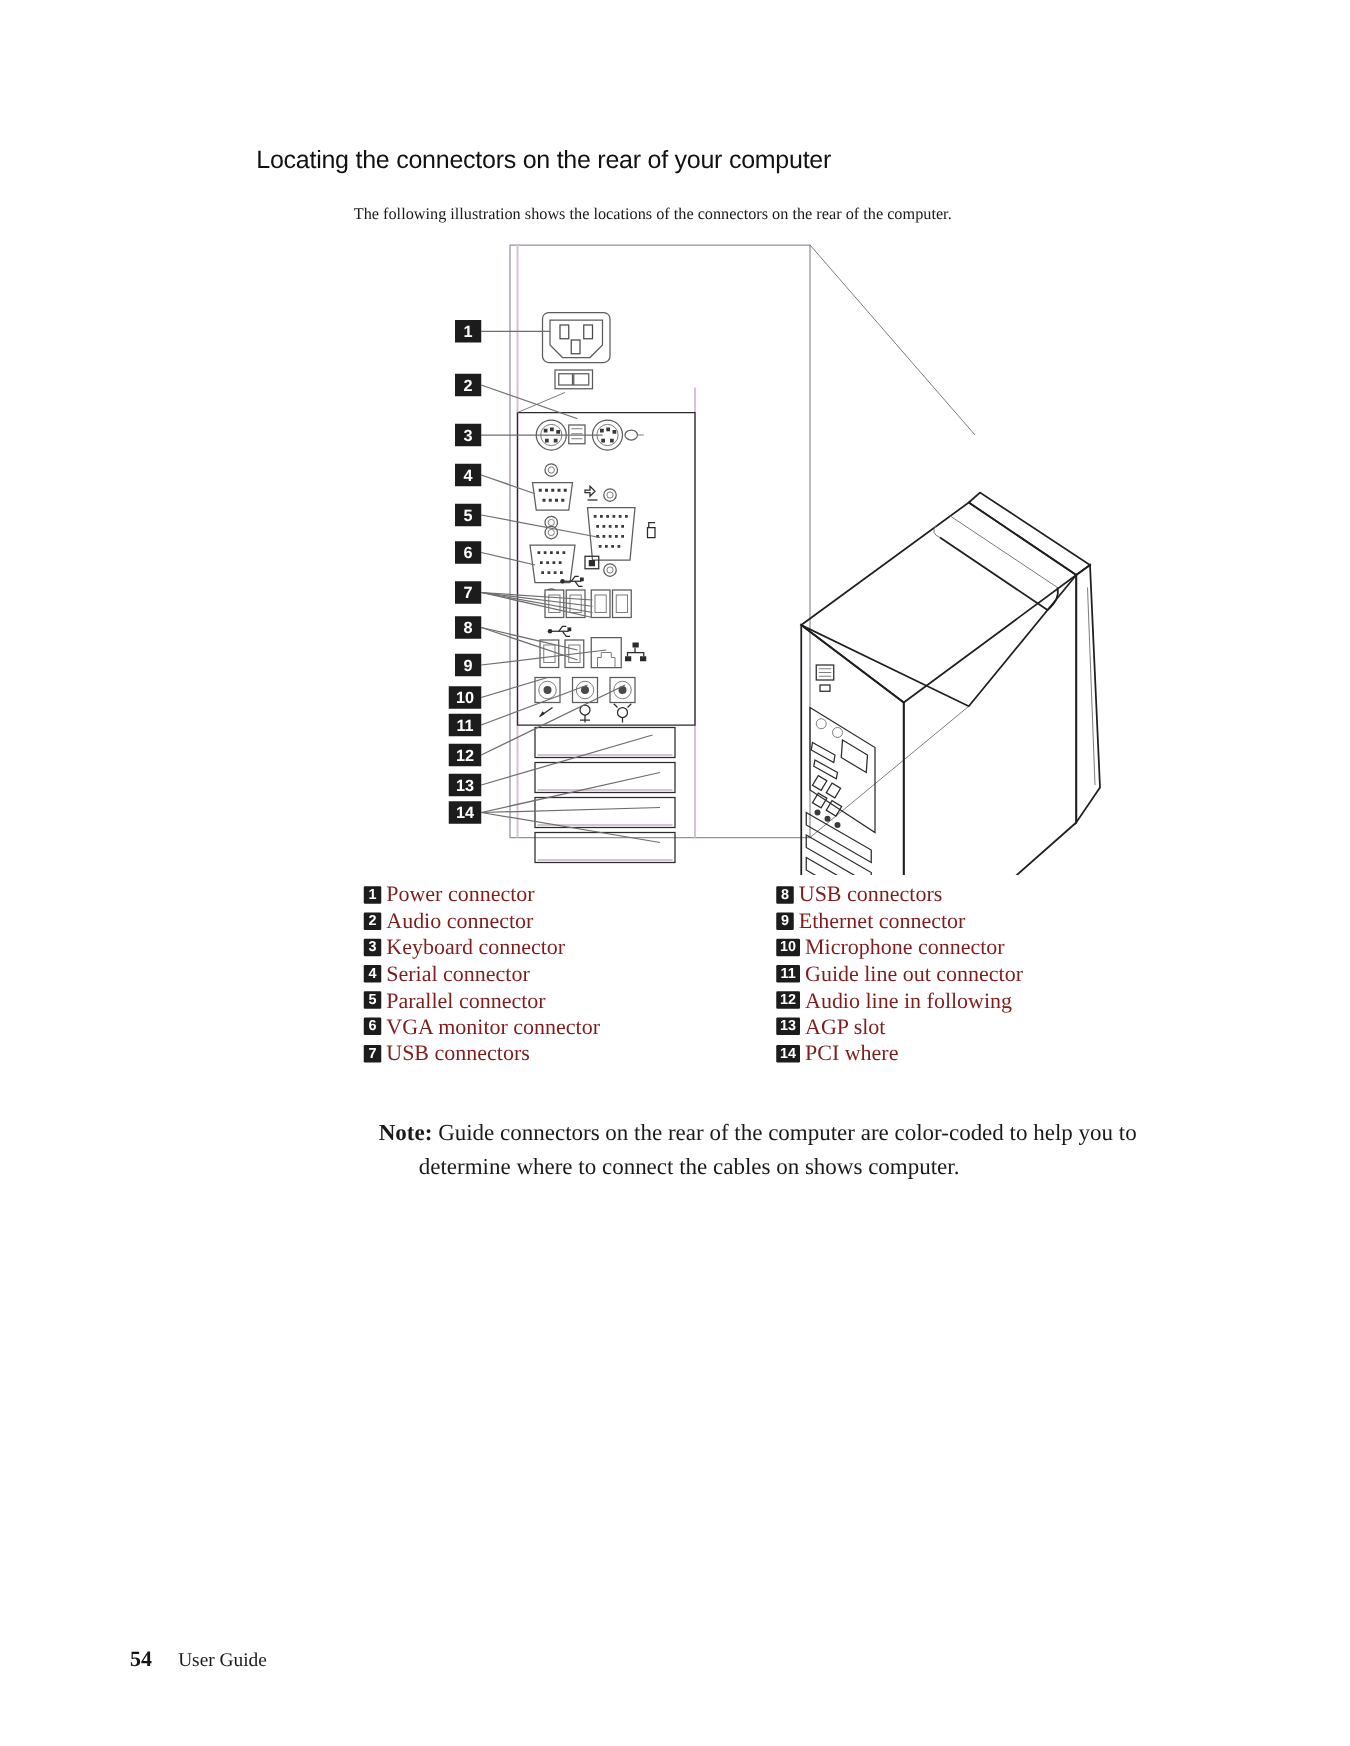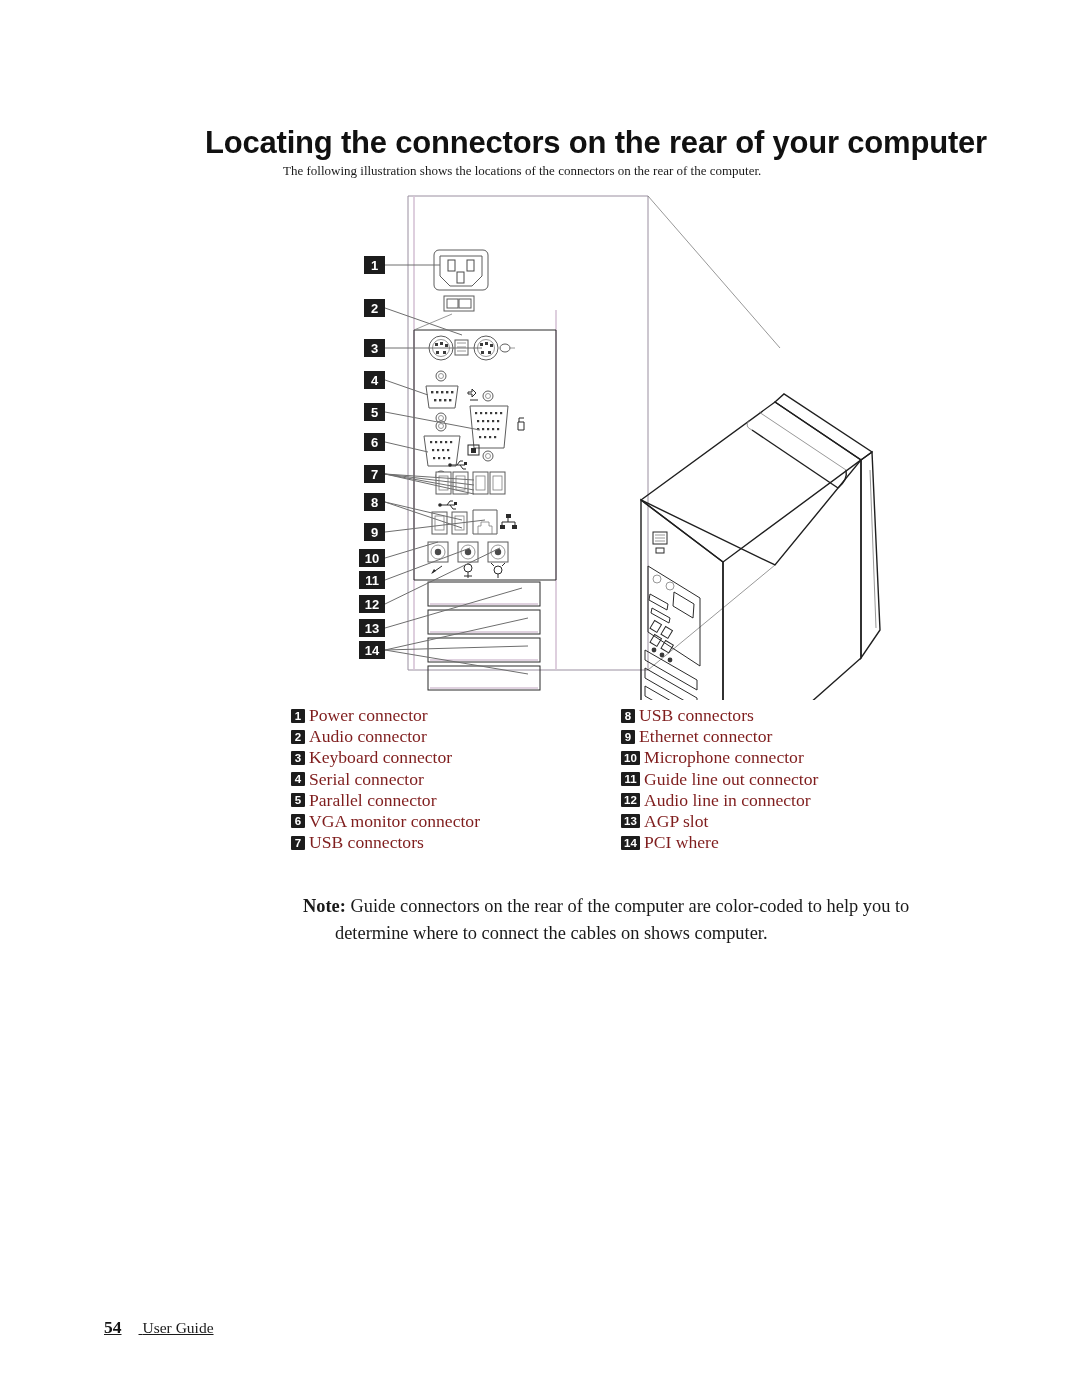--- a/index.html
+++ b/index.html
@@ -10,22 +10,22 @@
     color:#1a1a1a;
     position:relative;
     overflow:hidden;
   }
   .page { position:absolute; inset:0; }
 
   
   .page-title {
     position:absolute; left:205px; top:104px;
     font-family:"Liberation Sans", sans-serif;
-    font-weight:bold;
-    font-size:31px;
+    font-weight:normal;
+    font-size:20px;
     letter-spacing:-0.2px;
     color:#111;
     white-space:nowrap;
   }
 
   
   .intro {
     position:absolute; left:283px; top:145px;
     width:668px;
     font-size:13px;
@@ -72,21 +72,21 @@
   
   .note {
     position:absolute; left:283px; top:893px; width:668px;
     font-size:18.4px; line-height:26.5px; color:#1a1a1a;
   }
   .note .lbl { font-weight:bold;margin-left:20px; }
   .note .body { display:block; }
   .note-line2 { padding-left:52px; }
 
   
-  .footer { position:absolute; left:104px; top:1317px; white-space:nowrap;text-decoration:underline; }
+  .footer { position:absolute; left:104px; top:1317px; white-space:nowrap; }
   .footer .pg {
     font-weight:bold; font-size:17.5px; color:#141414;
     margin-right:17px;
   }
   .footer .gd { font-size:15.5px; color:#1a1a1a; }
 </style>
 </head>
 <body>
 
 <div class="page">
@@ -508,21 +508,21 @@
       <div class="legend-row">
         <span class="badge-sm wide">10</span>
         <span class="legend-text">Microphone connector</span>
       </div>
       <div class="legend-row">
         <span class="badge-sm wide">11</span>
         <span class="legend-text">Guide line out connector</span>
       </div>
       <div class="legend-row">
         <span class="badge-sm wide">12</span>
-        <span class="legend-text">Audio line in connector</span>
+        <span class="legend-text">Audio line in following</span>
       </div>
       <div class="legend-row">
         <span class="badge-sm wide">13</span>
         <span class="legend-text">AGP slot</span>
       </div>
       <div class="legend-row">
         <span class="badge-sm wide">14</span>
         <span class="legend-text">PCI where</span>
       </div>
     </div>

